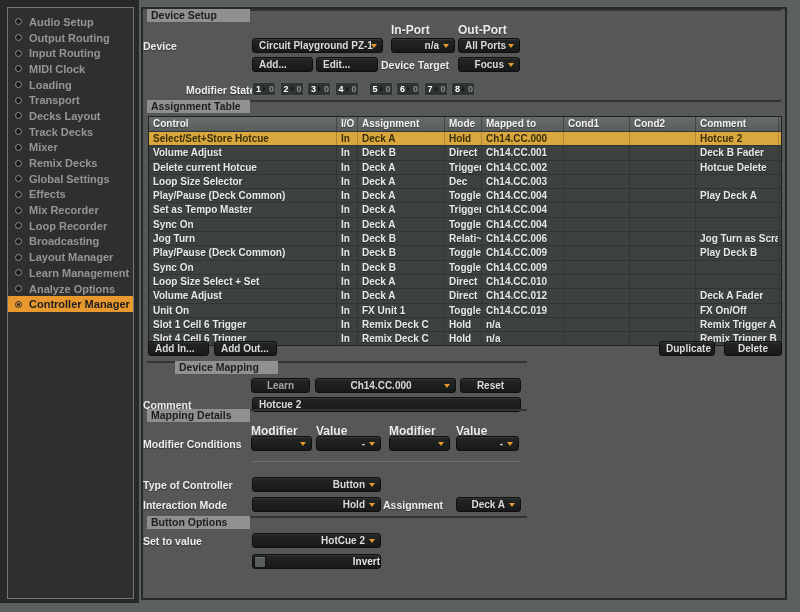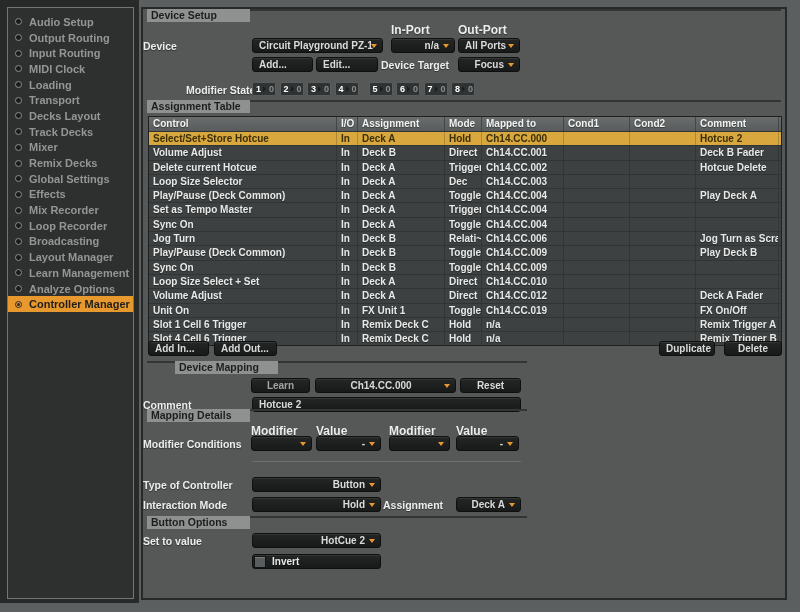--- a/index.html
+++ b/index.html
@@ -458,19 +458,19 @@
 
   <div class="section-line" style="left:4px; top:507px; width:380px;"></div>
   <div class="section-bar" style="left:4px; top:507px;">Button Options</div>
 
   <div class="flabel" style="left:0; top:526px; width:105px;">Set to value</div>
   <div class="dd" style="left:109px; top:524px; width:129px;">
     <span>HotCue 2</span>
     <span class="tri"></span>
   </div>
 
-  <div class="invert-bar" style="left:109px; top:545px; width:129px;">
+  <div class="invert-bar" style="left:109px; top:545px; width:129px;justify-content:space-between;">
     <div class="cb" id="invert-cb"></div>
     <div class="lbl">Invert</div>
   </div>
 
 </div>
 </div>
 
 </body></html>

